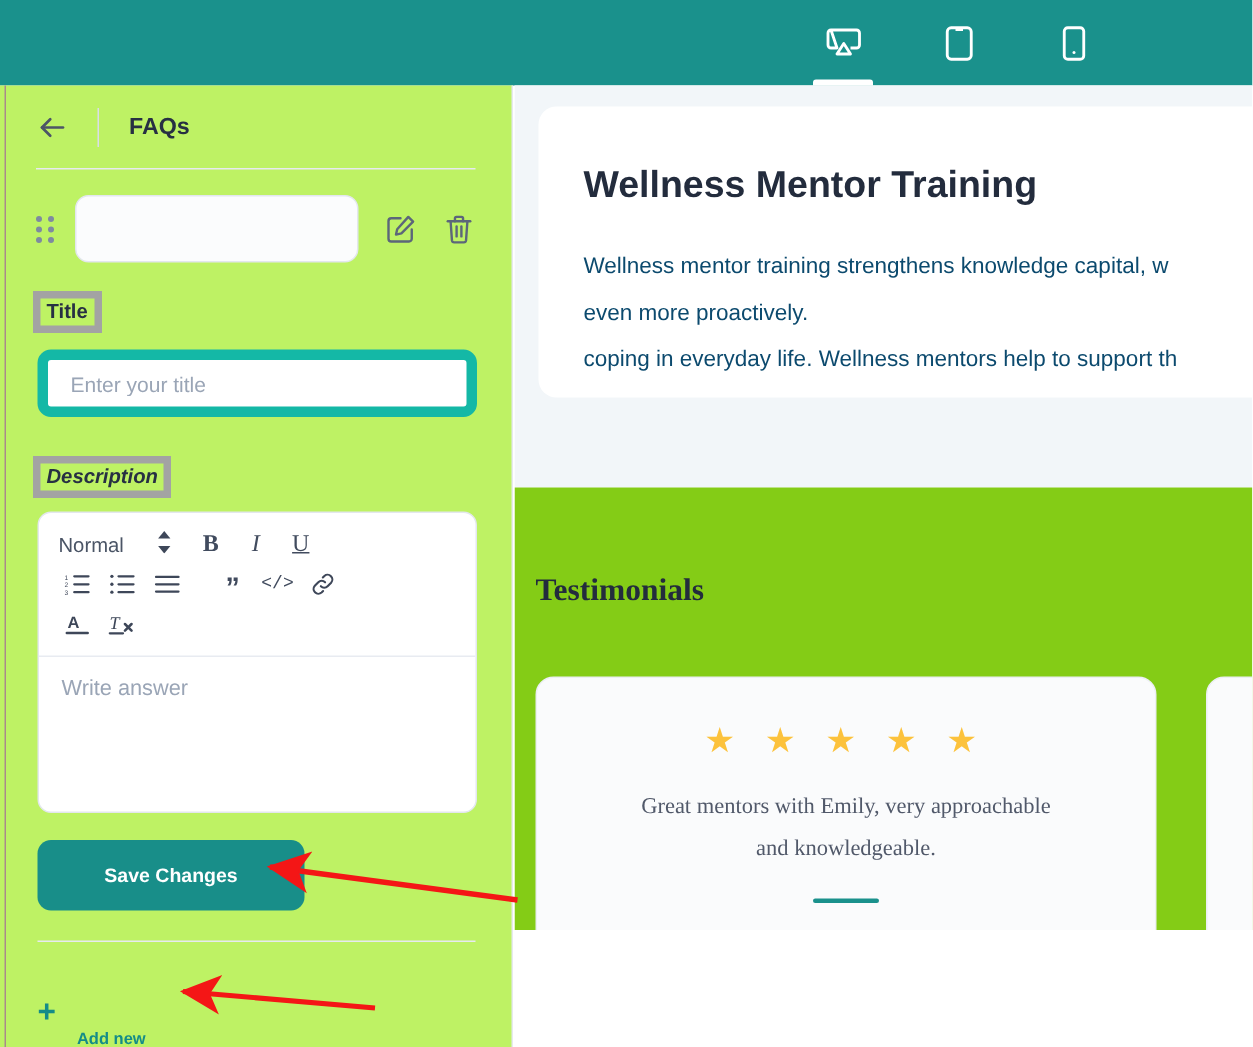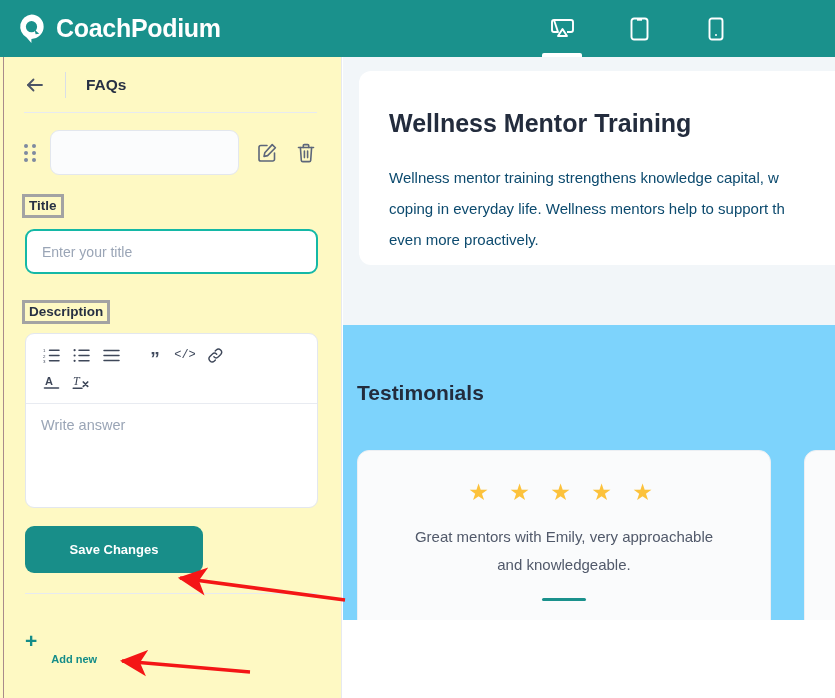--- a/index.html
+++ b/index.html
@@ -55,21 +55,21 @@
     height: 4px;
     background: #ffffff;
     border-radius: 2px 2px 0 0;
   }
 
   
   .editor {
     position: absolute;
     top: 57px; left: 0;
     width: 342px; height: 641px;
-    background: #fef9c3;
+    background: #bef264;
     border-right: 1px solid #e6e9ef;
     overflow: hidden;
   }
   .edge-line {
     position: absolute;
     left: 3px; top: 57px;
     width: 1px; height: 641px;
     background: #a98b8b;
     z-index: 40;
   }
@@ -128,32 +128,32 @@
 
   
   .field-label {
     display: inline-block;
     font-size: 13.5px;
     font-weight: bold;
     color: #273043;
     margin-left: 25px;
   }
   .field-label.marked {
-    border: 3px solid #a3a3a3;
+    border: 5px solid #a3a3a3;
     padding: 1px 4px 2px 4px;
     margin-left: 22px;
   }
   .lab-title-wrap { margin-top: 19px; }
-  .lab-desc-wrap  { margin-top: 26px; }
+  .lab-desc-wrap  { margin-top: 26px; font-style: italic; }
 
   .text-input {
     display: block;
     margin: 11px 24px 0 25px;
     width: 293px; height: 45px;
-    border: 2px solid #14b8a6;
+    border: 7px solid #14b8a6;
     border-radius: 9px;
     background: #ffffff;
     padding: 0 15px;
     font-family: "Liberation Sans", sans-serif;
     font-size: 14px;
     color: #273043;
     outline: none;
   }
   .text-input::placeholder { color: #9aa5b6; }
 
@@ -272,22 +272,23 @@
     white-space: nowrap;
   }
   .pv-para {
     margin-top: 24px;
     font-size: 15px;
     line-height: 31px;
     color: #0c4a6e;
     white-space: nowrap;
   }
   .pv-section {
-    background: #7dd3fc;
+    background: #84cc16;
     padding-left: 14px;
+    font-family: Liberation Serif, serif;
   }
   .pv-h2 {
     font-size: 21px;
     font-weight: bold;
     color: #232c3d;
     padding-top: 56px;
   }
   .pv-cards {
     display: flex;
     gap: 33px;
@@ -335,30 +336,20 @@
     pointer-events: none;
     z-index: 60;
   }
 </style>
 </head>
 <body>
 
 <div id="app">
 
   <div class="topbar">
-    <div class="brand">
-      <span class="brand-logo">
-        <svg width="30" height="31" viewBox="0 0 30 31" fill="none">
-          <path d="M14.5 1.5 A12.2 12.2 0 1 1 14.4 25.9 L14.4 30 L9.6 24.4 A12.2 12.2 0 0 1 14.5 1.5 Z" fill="#ffffff"></path>
-          <circle cx="14.5" cy="13.7" r="5.6" fill="#1a918c"></circle>
-          <path d="M17.5 16.4 L22.2 20.8 L18.6 21.2 Z" fill="#1a918c"></path>
-        </svg>
-      </span>
-      <span class="brand-name">CoachPodium</span>
-    </div>
 
     <div class="device-tabs">
       <div class="device-tab active">
         <span>
           <svg width="25" height="23" viewBox="0 0 25 23" fill="none" stroke="#ffffff" stroke-width="1.9" stroke-linejoin="round">
             <path d="M4 3 H21 A2 2 0 0 1 23 5 V13 A2 2 0 0 1 21 15 H17 M8 15 H4 A2 2 0 0 1 2 13 V5 A2 2 0 0 1 4 3 Z"></path>
             <path d="M12.5 12 L17 19 H8 Z"></path>
           </svg>
         </span>
       </div>
@@ -426,20 +417,34 @@
       <span class="field-label marked">Title</span>
     </div>
     <input class="text-input" type="text" placeholder="Enter your title" style="">
 
     <div class="lab-desc-wrap">
       <span class="field-label marked">Description</span>
     </div>
 
     <div class="rte">
       <div class="rte-toolbar">
+        <div class="tb-row">
+          <div class="tb-select">
+            <span>Normal</span>
+            <span>
+              <svg width="9" height="15" viewBox="0 0 9 15" fill="#3e4759">
+                  <path d="M4.5 0 L8.6 5 H0.4 Z"></path>
+                  <path d="M4.5 15 L0.4 10 H8.6 Z"></path>
+                </svg>
+            </span>
+          </div>
+          <span class="tb-btn tb-b">B</span>
+          <span class="tb-btn tb-i">I</span>
+          <span class="tb-btn tb-u">U</span>
+        </div>
         <div class="tb-row">
           <span class="tb-btn">
             <svg width="17" height="15" viewBox="0 0 17 15" fill="none" stroke="#3e4759" stroke-width="1.5" stroke-linecap="round">
               <path d="M6.5 2.2 H16"></path>
                 <path d="M6.5 7.5 H16"></path>
                 <path d="M6.5 12.8 H16"></path>
               <text x="0" y="4.4" font-size="4.4" fill="#3e4759" stroke="none" font-family="Liberation Sans">1</text>
               <text x="0" y="9.6" font-size="4.4" fill="#3e4759" stroke="none" font-family="Liberation Sans">2</text>
               <text x="0" y="14.8" font-size="4.4" fill="#3e4759" stroke="none" font-family="Liberation Sans">3</text>
             </svg>
@@ -502,22 +507,22 @@
 
   <div class="edge-line"></div>
 
   <div class="preview">
 
     <div class="pv-hero-band">
       <div class="pv-card">
         <div class="pv-h1">Wellness Mentor Training</div>
         <div class="pv-para">
           <div>Wellness mentor training strengthens knowledge capital, w</div>
+          <div>even more proactively.</div>
           <div>coping in everyday life. Wellness mentors help to support th</div>
-          <div>even more proactively.</div>
         </div>
       </div>
     </div>
 
     <div class="pv-section">
       <div class="pv-h2">Testimonials</div>
 
       <div class="pv-cards">
         <div class="tcard main">
           <div class="stars">★ ★ ★ ★ ★</div>

